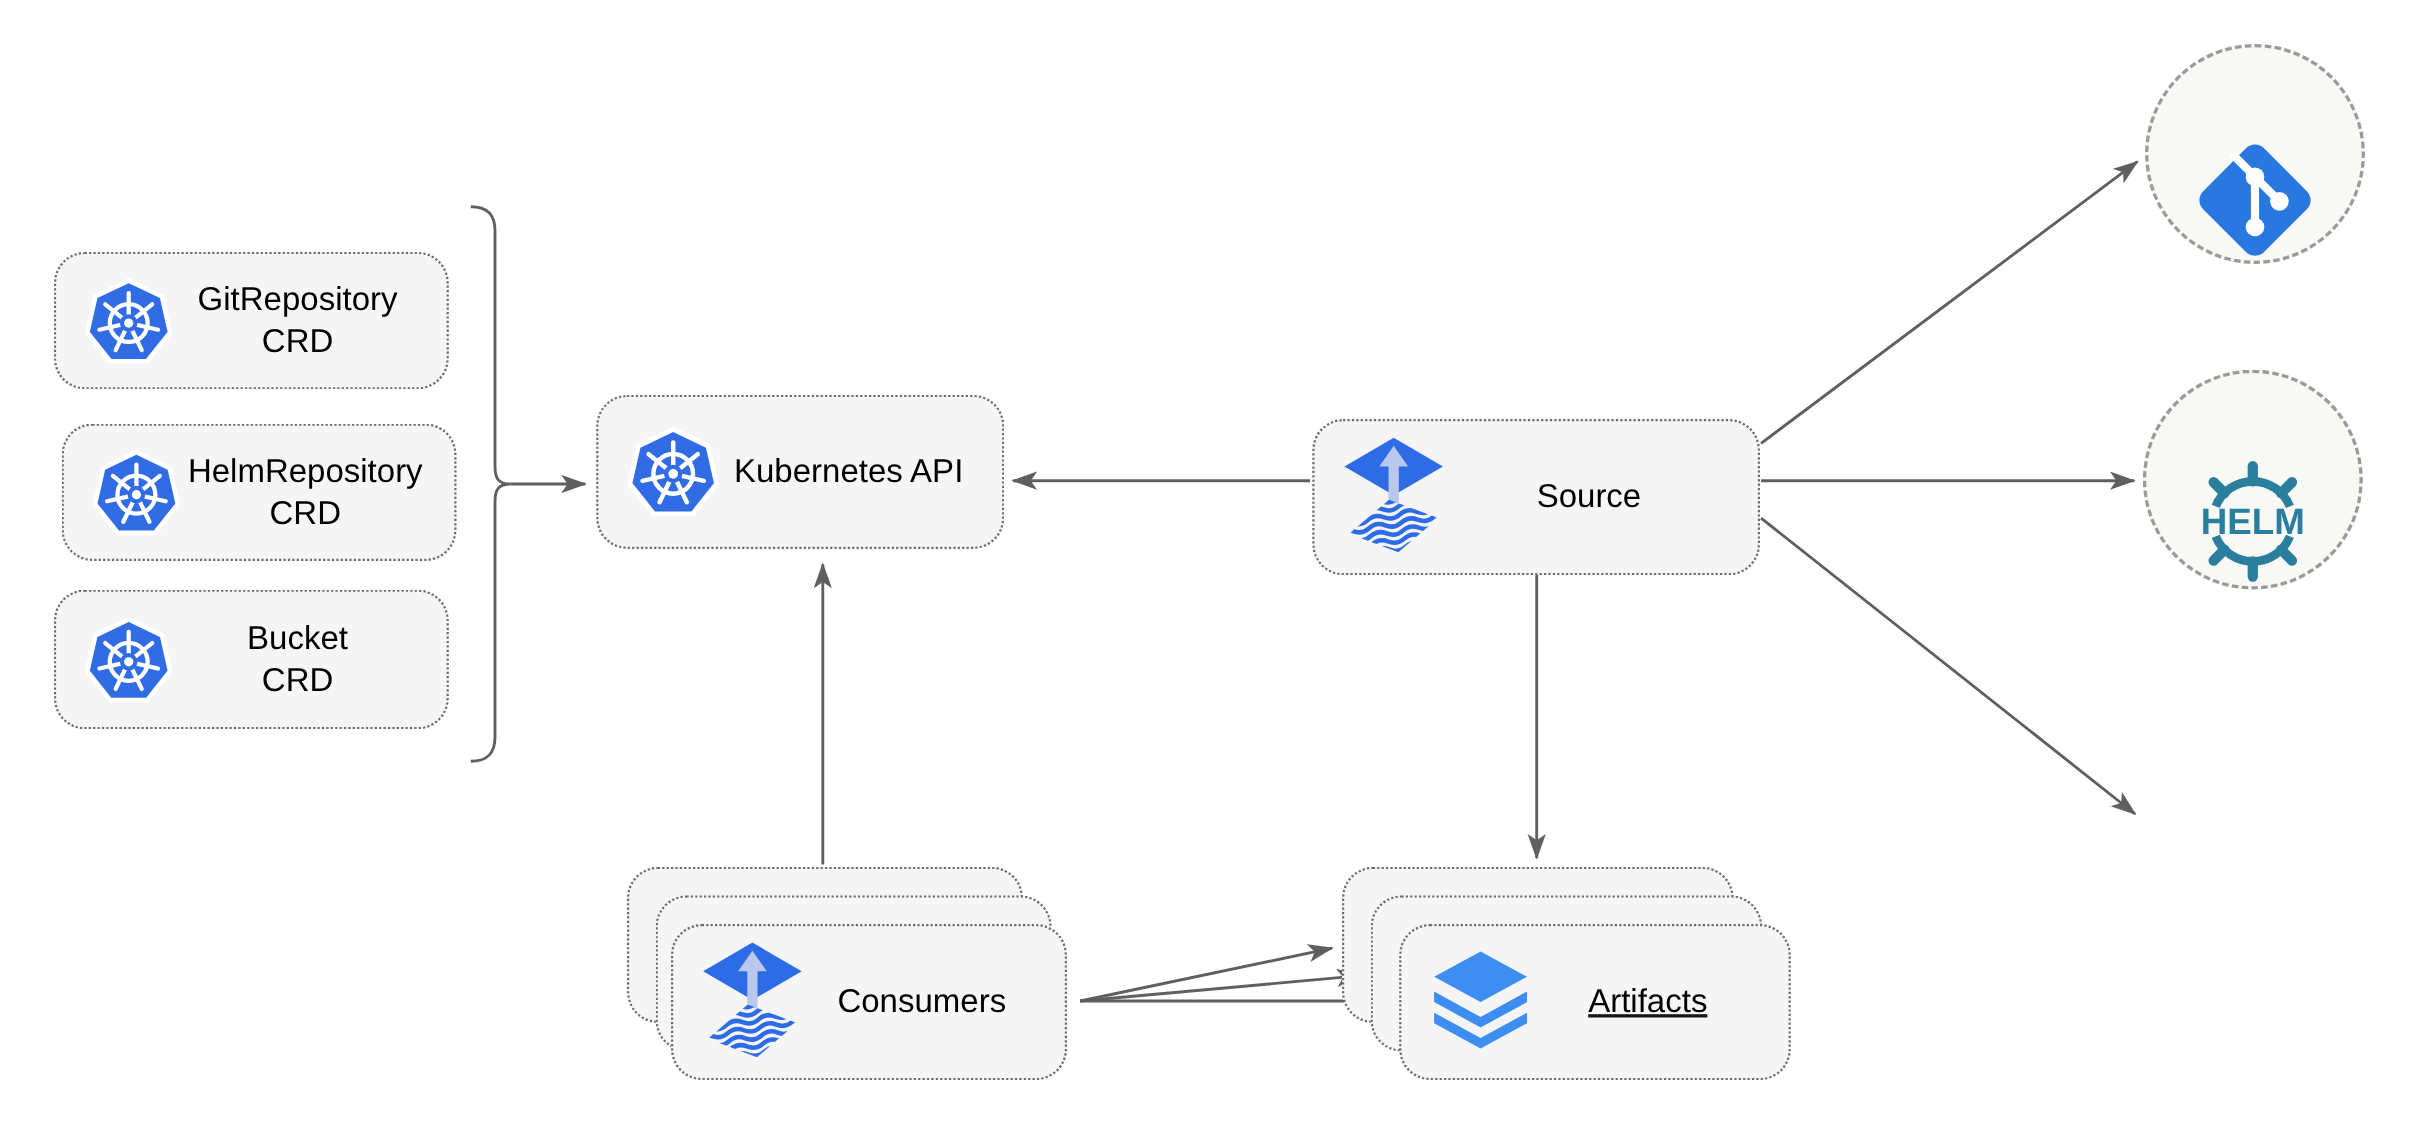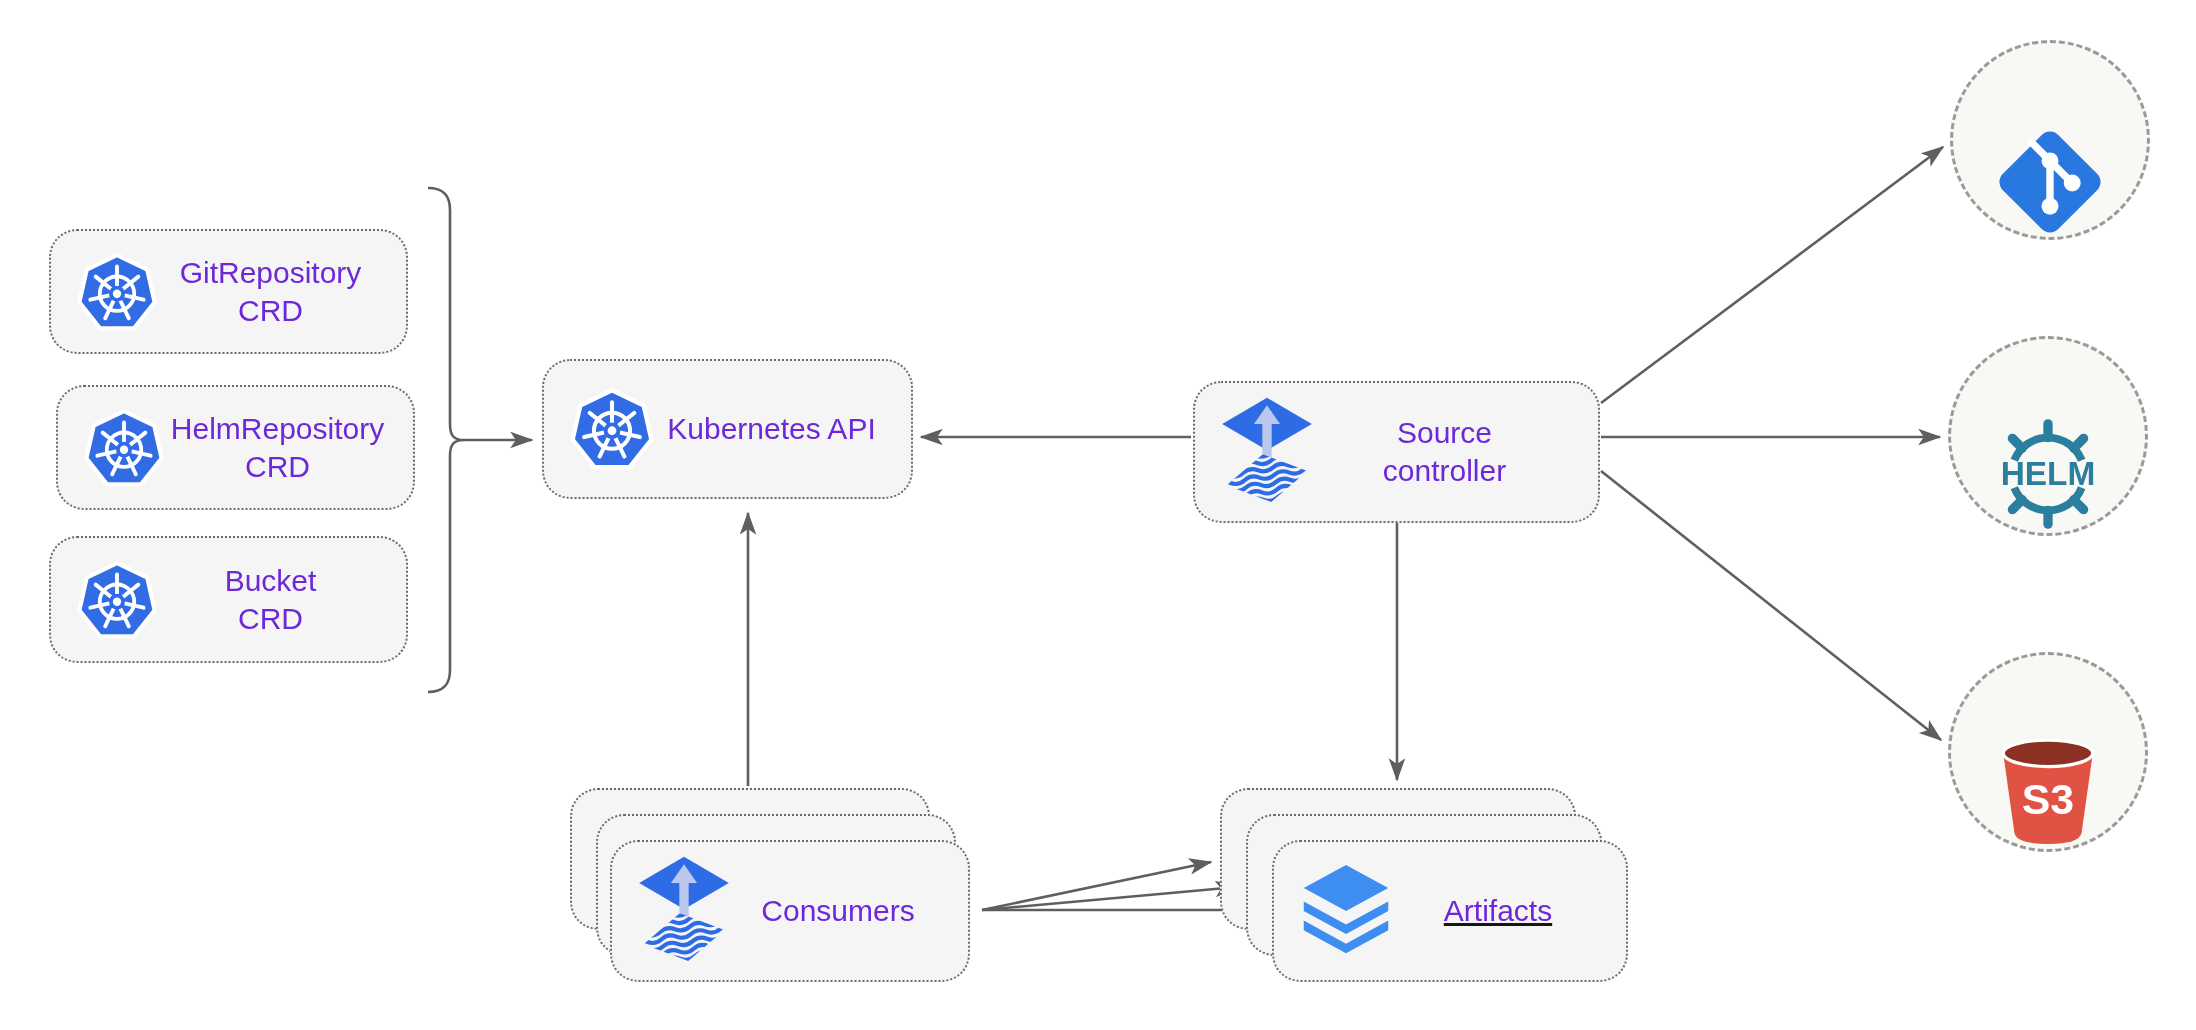--- a/index.html
+++ b/index.html
@@ -2,21 +2,21 @@
 <html><head>
 <meta charset="utf-8">
 <style>
   html,body{margin:0;padding:0;background:#ffffff;}
   body{width:2196px;height:1030px;overflow:hidden;position:relative;
        font-family:"Liberation Sans","DejaVu Sans",sans-serif;color:#161616;}
   #canvas{position:absolute;left:0;top:0;width:2196px;height:1030px;}
   #connectors{position:absolute;left:0;top:0;z-index:0;}
   .card{position:absolute;background:#f5f5f5;border:2px dotted #6b6b6b;border-radius:28px;z-index:1;box-sizing:border-box;}
   .card-content{display:flex;align-items:center;height:100%;padding:0 24px;}
-  .node-label{flex:1;text-align:center;font-size:30px;line-height:38px;color:#6d28d9;}
+  .node-label{flex:1;text-align:center;font-size:30px;line-height:38px;color:#000000;}
   .node-label .line{display:block;}
   .icon-wrap{flex:0 0 auto;display:flex;align-items:center;justify-content:center;}
   .circle{position:absolute;border:3px dashed #9a9a9a;border-radius:50%;background:#f8f8f5;
           display:flex;align-items:flex-end;justify-content:center;z-index:1;box-sizing:border-box;}
 </style>
 </head>
 <body>
 
 <div id="canvas">
 
@@ -160,21 +160,20 @@
             <path d="M-6,78 q 8,-5 16,0 t 16,0 t 16,0 t 16,0 t 16,0 t 16,0 t 16,0"></path>
             <path d="M-6,86 q 8,-5 16,0 t 16,0 t 16,0 t 16,0 t 16,0 t 16,0 t 16,0"></path>
             <path d="M-6,94 q 8,-5 16,0 t 16,0 t 16,0 t 16,0 t 16,0 t 16,0 t 16,0"></path>
             <path d="M-6,102 q 8,-5 16,0 t 16,0 t 16,0 t 16,0 t 16,0 t 16,0 t 16,0"></path>
             <path d="M-6,110 q 8,-5 16,0 t 16,0 t 16,0 t 16,0 t 16,0 t 16,0 t 16,0"></path>
           </g>
         </svg>
       </span>
       <span class="node-label">
         <span class="line">Source</span>
-        <span class="line">controller</span>
       </span>
     </div>
   </div>
 
   <div class="card" style="left:570px;top:788px;width:360px;height:142px;"></div>
   <div class="card" style="left:596px;top:814px;width:360px;height:142px;"></div>
   <div class="card" style="left:610px;top:840px;width:360px;height:142px;">
     <div class="card-content">
       <span class="icon-wrap">
         <svg width="96" height="112" viewBox="0 0 100 120">
@@ -244,23 +243,14 @@
             <line x1="60" y1="97" x2="60" y2="111"></line>
             <line x1="33.8" y1="86.2" x2="23.8" y2="96.2"></line>
             <line x1="86.2" y1="86.2" x2="96.2" y2="96.2"></line>
           </g>
         </g>
         <text x="60" y="71.5" text-anchor="middle" font-family="Liberation Sans, DejaVu Sans, sans-serif" font-size="34" font-weight="bold" fill="#2B7F9E">HELM</text>
       </svg>
     </span>
   </div>
 
-  <div class="circle" style="left:1948px;top:652px;width:200px;height:200px;">
-    <span class="icon-wrap">
-      <svg width="106" height="112" viewBox="0 0 100 110">
-        <path d="M6,16 L17,94 Q19,105 50,105 Q81,105 83,94 L94,16 Z" fill="#E05243"></path>
-        <ellipse cx="50" cy="16" rx="44" ry="13" fill="#8C3123" stroke="#ffffff" stroke-width="3.2"></ellipse>
-        <text x="50" y="76" text-anchor="middle" font-family="Liberation Sans, DejaVu Sans, sans-serif" font-size="42" font-weight="bold" fill="#ffffff">S3</text>
-      </svg>
-    </span>
-  </div>
 
 </div>
 
 </body></html>

